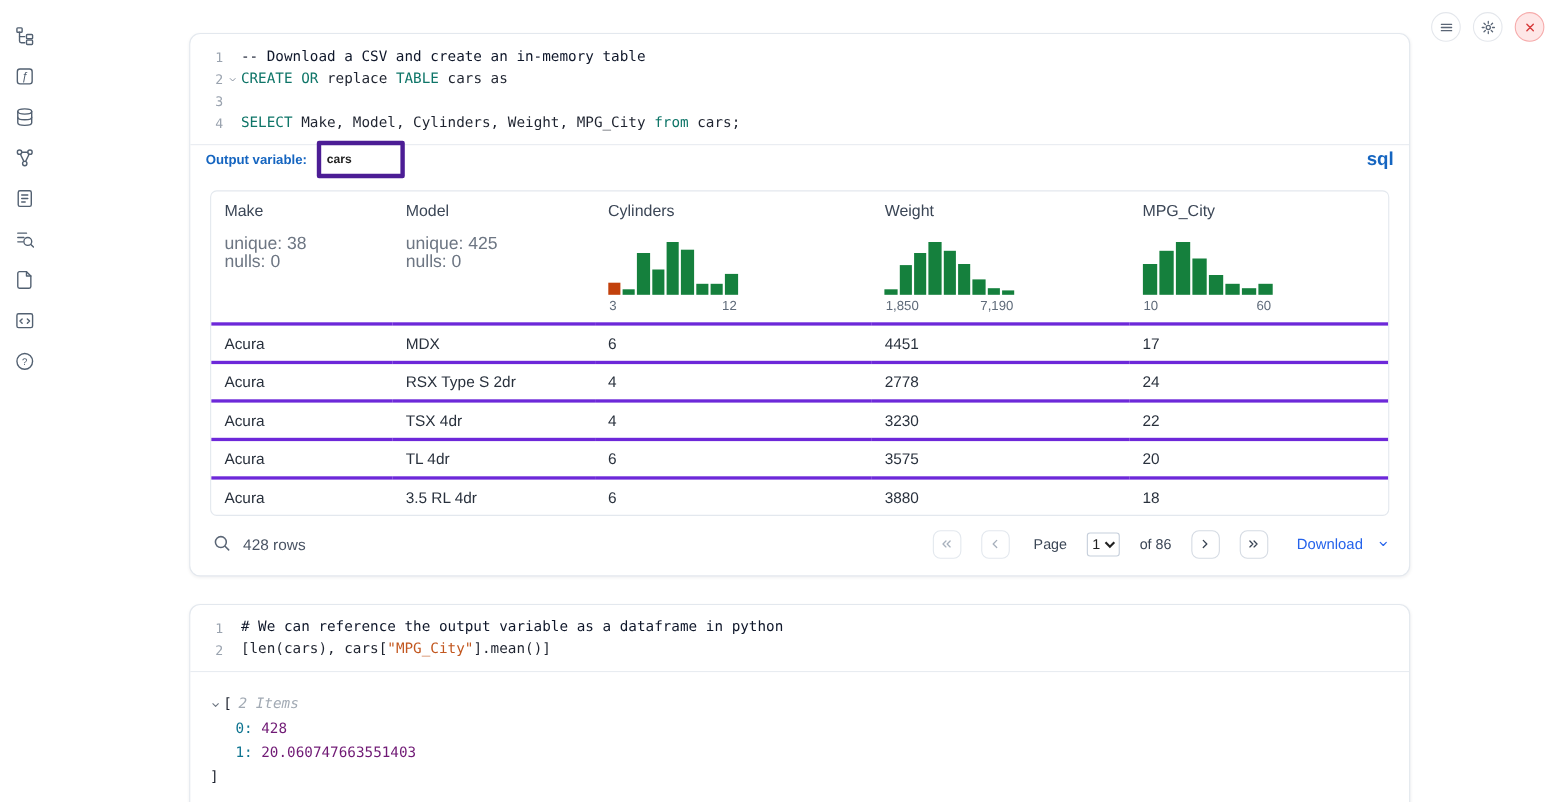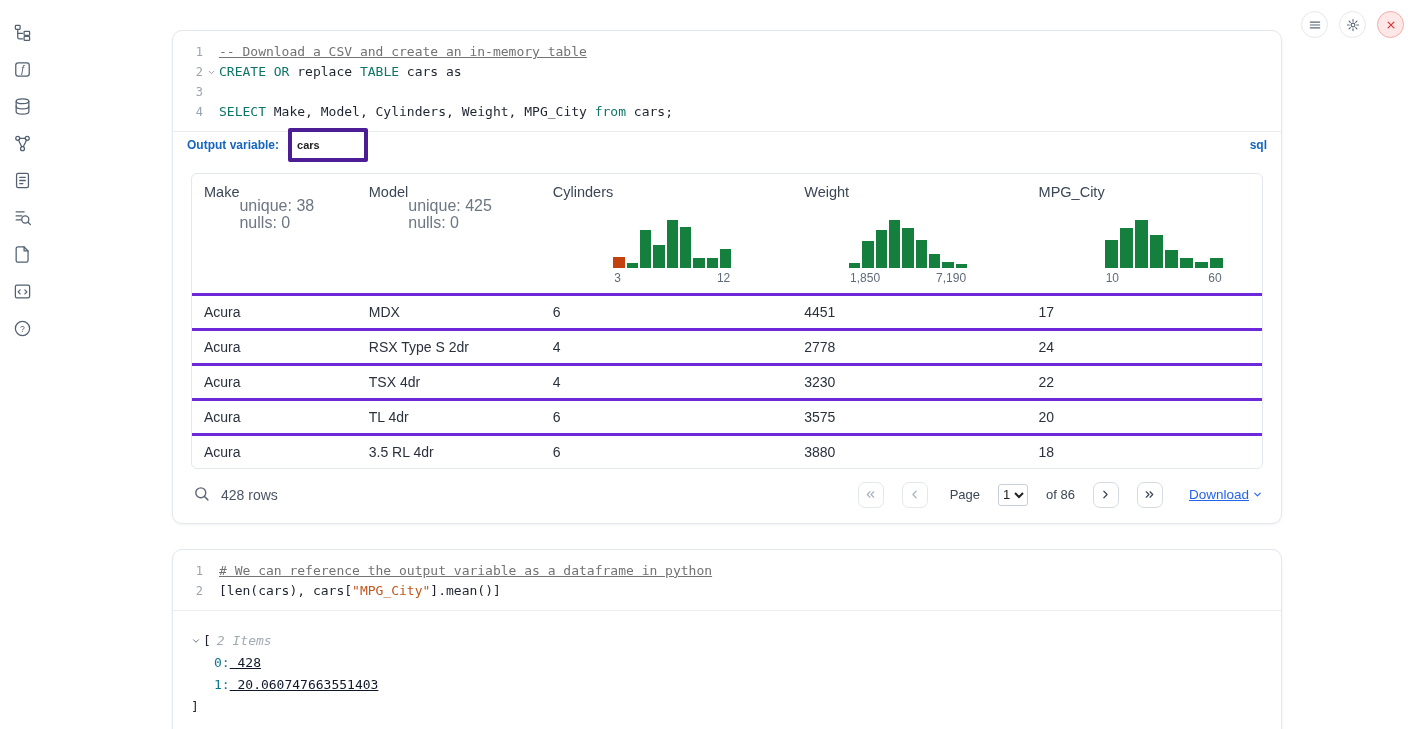--- a/index.html
+++ b/index.html
@@ -22,36 +22,36 @@
 .cell-card{border:1px solid #e3e8ee;border-radius:10px;background:#fff;box-shadow:0 1px 3px rgba(15,23,42,.06);}
 .cell-card.first{margin-top:30px;}
 .cell-card.second{margin-top:25px;}
 
 
 .code-area{padding:11px 16px 9px 8px;font-family:"DejaVu Sans Mono",monospace;font-size:13px;line-height:20px;}
 .code-line{display:flex;}
 .gutter{width:22px;flex:none;text-align:right;color:#9aa3af;font-size:12px;}
 .fold{width:16px;flex:none;color:#8a93a0;display:flex;align-items:center;justify-content:center;}
 .code-text{white-space:pre;color:#1f2430;}
-.tok-comment{color:#737373;text-decoration:underline;}
+.tok-comment{color:#0f172a;}
 .tok-keyword{color:#0e7568;}
 .tok-string{color:#c2571f;}
 .tok-plain{color:#1f2430;}
 
 
 .ov-strip{border-top:1px solid #e8ecf1;display:flex;align-items:center;gap:9px;padding:4px 14px;height:26px;}
 .ov-label{color:#1565c0;font-size:12px;font-weight:700;}
 .ov-input{width:80px;height:34px;border:4px solid #4c1d95;border-radius:2px;font-size:11px;font-weight:700;color:#222;padding:0 5px;font-family:"Liberation Sans",sans-serif;}
-.lang-badge{margin-left:auto;color:#1565c0;font-size:12px;font-weight:700;cursor:pointer;}
+.lang-badge{margin-left:auto;color:#1565c0;font-size:17px;font-weight:700;cursor:pointer;}
 
 
 .table-wrap{margin:16px 18px 0;border:1px solid #e3e8ee;border-radius:6px;overflow:hidden;}
 table{width:100%;border-collapse:collapse;table-layout:fixed;}
 th{height:120px;vertical-align:top;text-align:left;padding:10px 12px 8px;font-weight:400;cursor:pointer;}
-.th-inner{display:flex;height:100%;}
+.th-inner{display:flex;flex-direction:column;height:100%;}
 .col-name{font-size:14.5px;color:#3b4656;}
 .col-stats{margin-top:13px;font-size:16px;color:#6d7683;line-height:17px;}
 .hist{margin-top:auto;width:118px;}
 .hist-bars{display:flex;align-items:flex-end;height:50px;gap:2px;}
 .hist-bar{flex:1;background:#15803d;}
 .hist-bar.orange{background:#c2410c;}
 .hist-axis{display:flex;justify-content:space-between;font-size:12px;color:#5f6b7a;margin-top:3px;padding:0 1px;}
 td{font-size:14px;color:#29313d;padding:8px 12px;border-top:3px solid #6d28d9;height:33px;}
 
 
@@ -60,31 +60,31 @@
 .search-btn svg{width:17px;height:17px;}
 .row-count{margin-left:10px;font-size:14px;color:#4a5464;}
 .pager{margin-left:auto;display:flex;align-items:center;gap:18px;}
 .pg-btn{width:26px;height:26px;border:1px solid #e3e8ee;border-radius:7px;background:#fff;display:flex;align-items:center;justify-content:center;cursor:pointer;padding:0;}
 .pg-btn svg{width:13px;height:13px;}
 .pg-dim{color:#a8b1bd;}
 .pg-dark{color:#3b4656;border-color:#d5dbe3;}
 .page-label{font-size:13px;color:#3b4656;margin-left:4px;}
 .page-select{height:22px;border:1px solid #c6cfdb;border-radius:3px;font-size:13px;color:#222;background:#fff;}
 .of-label{font-size:13px;color:#3b4656;}
-.download{margin-left:26px;display:flex;align-items:center;gap:3px;color:#2563eb;font-size:13.5px;cursor:pointer;background:none;border:none;font-family:inherit;text-decoration:underline;}
+.download{margin-left:26px;display:flex;align-items:center;gap:13px;color:#2563eb;font-size:13.5px;cursor:pointer;background:none;border:none;font-family:inherit;}
 
 
 .py-output{border-top:1px solid #e8ecf1;padding:19px 18px 20px;font-family:"DejaVu Sans Mono",monospace;font-size:13px;line-height:22px;}
 .tree-line{display:flex;align-items:center;color:#1f2430;}
 .tree-chev{color:#6b7480;margin-right:2px;display:flex;cursor:pointer;}
 .tree-bracket{color:#1f2430;}
 .items-label{color:#a2aab4;font-style:italic;margin-left:6px;}
 .tree-entry{padding-left:23px;}
 .tree-key{color:#0e7490;}
-.tree-value{color:#0f172a;text-decoration:underline;}
+.tree-value{color:#701a75;}
 </style>
 </head>
 <body>
 
 <nav class="sidebar" id="sidebar">
     <button class="side-btn">
       <svg viewBox="0 0 24 24" fill="none" stroke="currentColor" stroke-width="1.6" stroke-linecap="round" stroke-linejoin="round">
         <rect x="3" y="3" width="6" height="5" rx="1"></rect>
         <path d="M6 8v10a2 2 0 0 0 2 2h4"></path>
         <path d="M6 13h6"></path>

